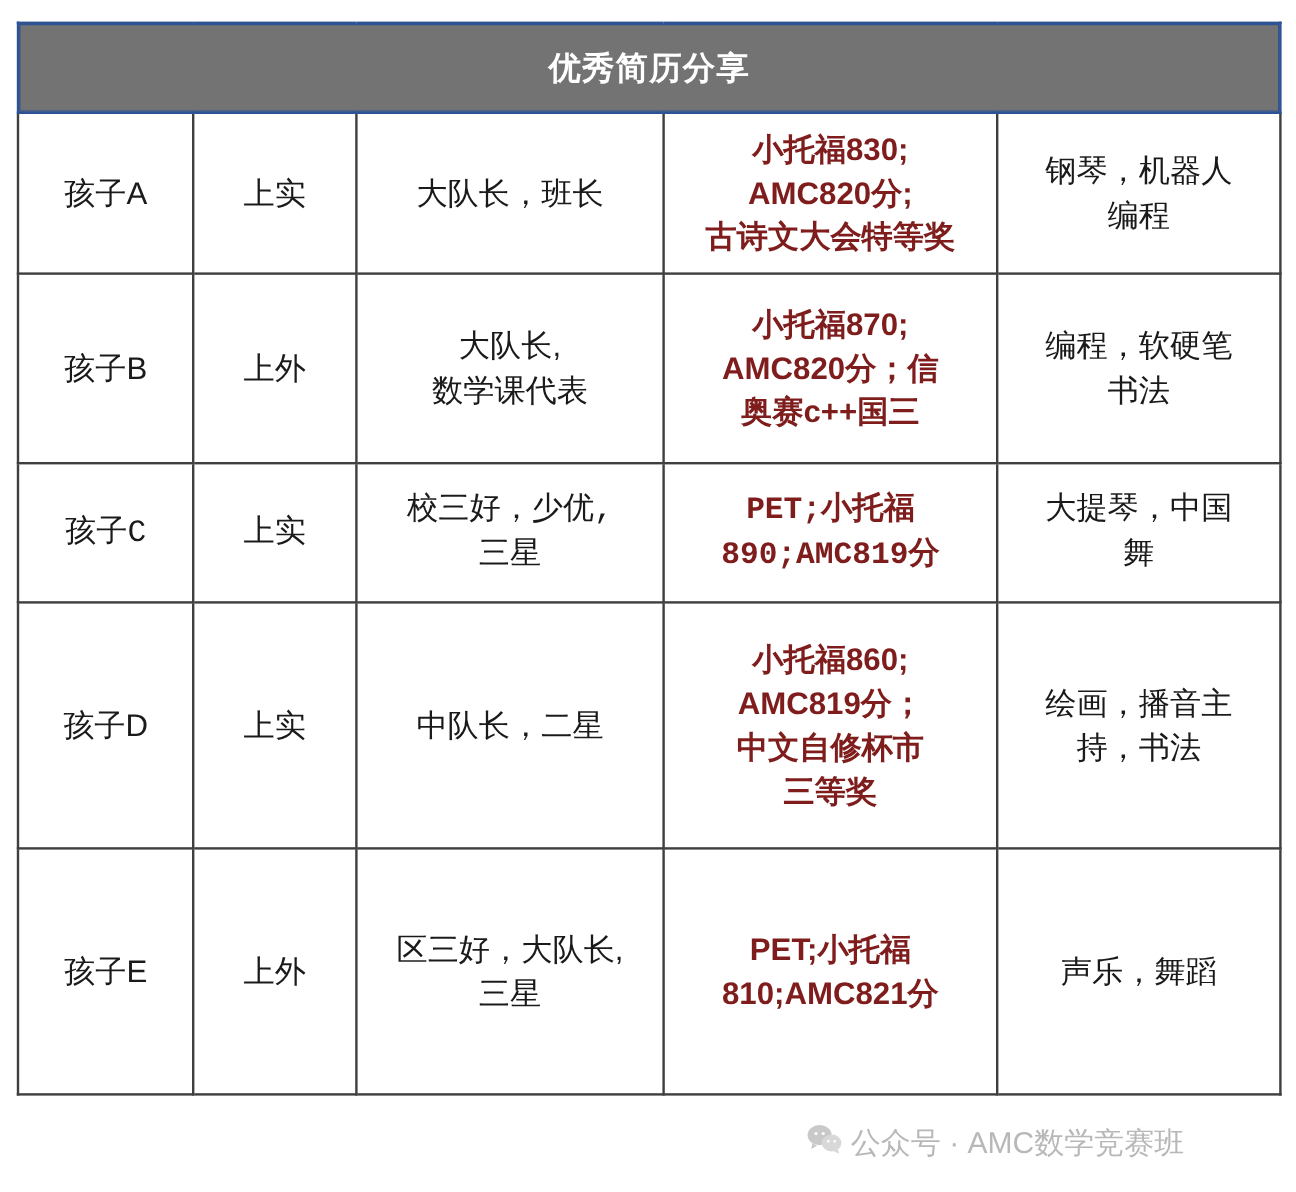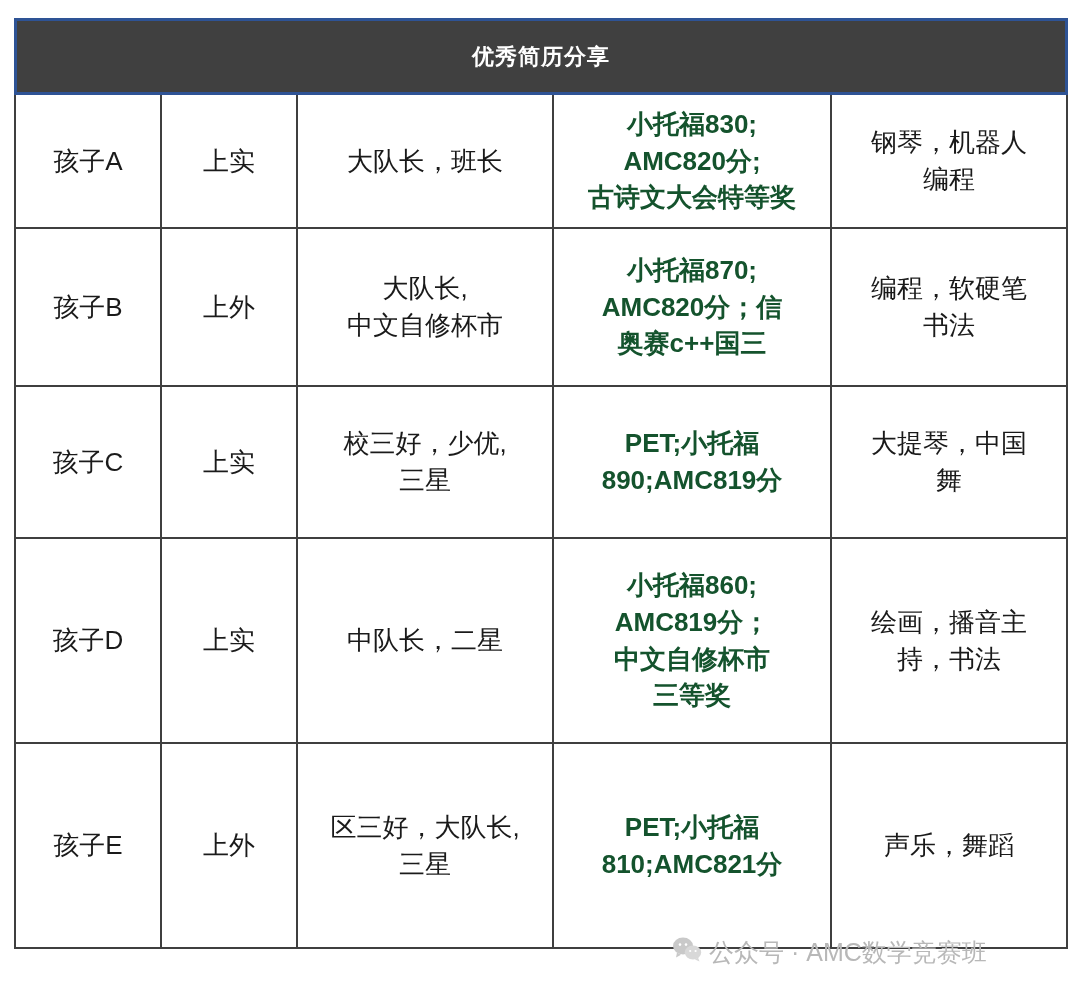--- a/index.html
+++ b/index.html
@@ -38,23 +38,23 @@
   }
   
   col.c-student { width: 146px; }
   col.c-school  { width: 136px; }
   col.c-inside  { width: 256px; }
   col.c-outside { width: 278px; }
   col.c-talent  { width: 236px; }
 
   
   .title-cell {
-    background: #404040;
+    background: #737373;
     color: #ffffff;
-    font-size: 22px;
+    font-size: 27px;
     font-weight: bold;
     letter-spacing: 1px;
     height: 75px;
     border: 2px solid #2E5395 !important;
     box-shadow: inset 0 0 0 1px #2E5395;
   }
   
   .head-row td {
     font-size: 27px;
     color: #000000;
@@ -62,26 +62,26 @@
     font-weight: normal;
   }
   
   .body-row td {
     font-size: 26px;
     color: #1a1a1a;
     line-height: 1.42;
   }
   .r-a { height: 134px; }
   .r-b { height: 158px; }
-  .r-c { height: 152px; }
+  .r-c { height: 116px; font-family: Liberation Mono, monospace; }
   .r-d { height: 205px; }
   .r-e { height: 205px; }
 
   td.cell-outside {
-    color: #14532d;
+    color: #7f1d1d;
     font-weight: bold;
   }
   td.cell-student,
   td.cell-school {
     white-space: nowrap;
   }
   .cell-text {
     display: block;
     white-space: pre-line;
   }
@@ -151,21 +151,21 @@
 
       <tr class="body-row r-b">
         <td class="cell-student">
             <span class="cell-text">孩子B</span>
           </td>
         <td class="cell-school">
             <span class="cell-text">上外</span>
           </td>
         <td class="cell-inside">
             <span class="cell-text">大队长,
-中文自修杯市</span>
+数学课代表</span>
           </td>
         <td class="cell-outside">
             <span class="cell-text">小托福870;
 AMC820分；信
 奥赛c++国三</span>
           </td>
         <td class="cell-talent">
             <span class="cell-text">编程，软硬笔
 书法</span>
           </td>

